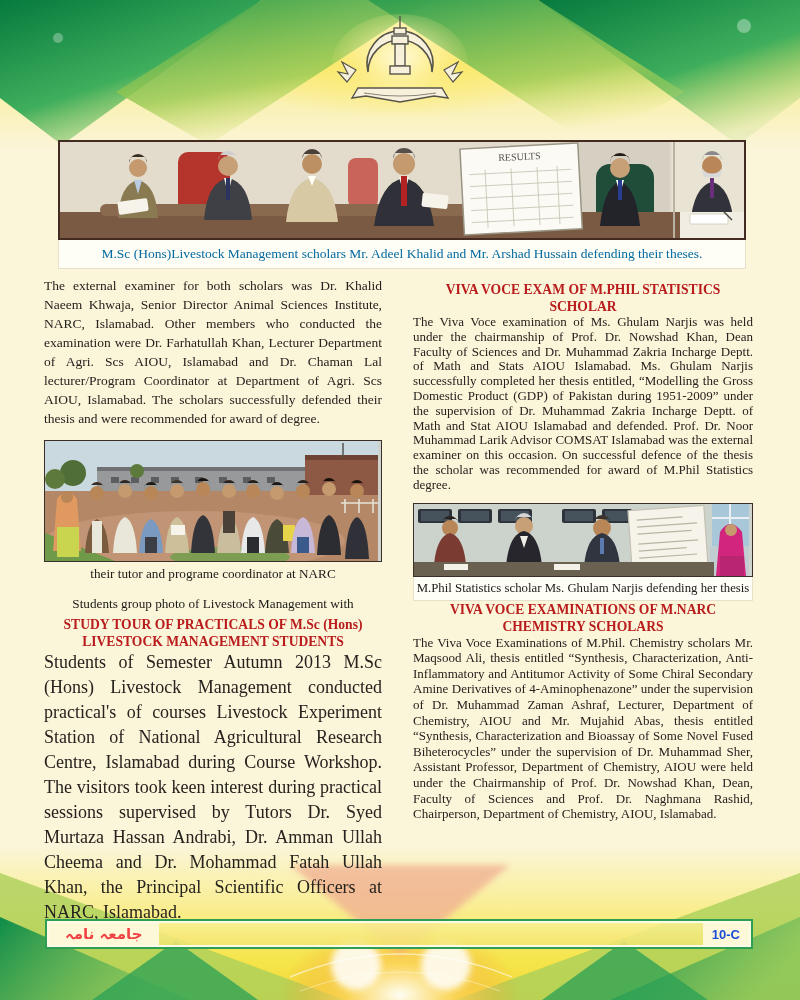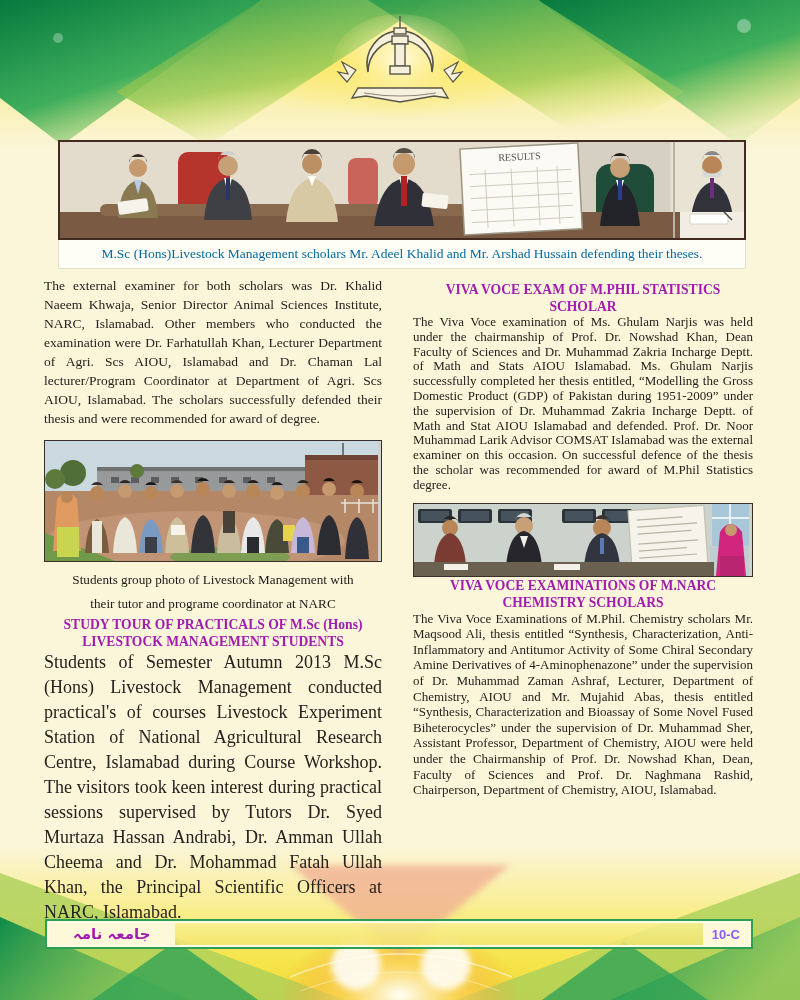--- a/index.html
+++ b/index.html
@@ -23,40 +23,40 @@
     font-size:13.5px;text-align:center;line-height:28px;height:28px;color:#0369a1;}
   
   .col{position:absolute;z-index:2;text-align:justify;}
   .col-left{left:44px;top:276px;width:338px;}
   .col-right{left:413px;top:281px;width:340px;}
   .col p{margin:0;}
   .p-loose{font-size:13.5px;line-height:19px;}
   .p-med{font-size:18px;line-height:25px;}
   .p-tight{font-size:13px;line-height:14.8px;}
   .p-chem{font-size:13px;line-height:15.6px;}
-  h2.story{font-family:"Liberation Serif",serif;font-weight:bold;color:#a21caf;
+  h2.story{font-family:"Liberation Serif",serif;font-weight:bold;color:#b91c1c;
     font-size:13.6px;line-height:17px;text-align:center;margin:0;}
   .inline-photo{margin:0;line-height:0;}
   .inline-photo .ph{border:1.5px solid #3a2f28;background:#cfd3cd;}
   .photo-caption{font-size:13.2px;line-height:24px;text-align:center;color:#1c1a17;}
   .photo-caption-strip{background:#fffef6;border:1px solid #e7e0cb;border-top:none;
     font-size:12.8px;line-height:23px;height:23px;text-align:center;color:#1c1a17;}
   .mt6{margin-top:6px;} .mt10{margin-top:10px;} .mt12{margin-top:12px;}
   .mt14{margin-top:14px;} .mt16{margin-top:16px;} .mt20{margin-top:20px;}
   
   .footer-bar{position:absolute;left:45px;right:47px;top:919px;height:30px;z-index:6;
     background:linear-gradient(180deg, rgba(250,242,150,.85), rgba(243,228,110,.85));
     border:2px solid #2e9e53;box-shadow:inset 0 0 0 2px #fdfbe8;
     display:flex;align-items:center;justify-content:space-between;box-sizing:border-box;}
-  .urdu-box{height:22px;margin-left:2px;background:#fdf8d8;padding:0 24px;
+  .urdu-box{height:22px;margin-left:2px;background:#fdf8d8;padding:0 16px;
     display:flex;align-items:center;font-family:"DejaVu Sans",sans-serif;
-    font-weight:bold;font-size:15px;color:#a21caf;}
+    font-weight:bold;font-size:15px;color:#ef4444;}
   .pagenum-box{height:22px;margin-right:2px;background:#fdf8d8;padding:0 9px;
     display:flex;align-items:center;font-family:"Liberation Sans",sans-serif;
-    font-weight:bold;font-size:13px;color:#8b5cf6;}
+    font-weight:bold;font-size:13px;color:#1d4ed8;}
 </style>
 </head>
 <body>
 
 <div class="page">
 
   <div class="deco deco-top">
     <svg width="800" height="150" viewBox="0 0 800 150">
       <defs>
         <linearGradient id="gTL1" x1="0" y1="0" x2="0.6" y2="1">
@@ -331,22 +331,22 @@
               </g>
             <g>
                 <circle cx="312" cy="50" r="7" fill="#b98757"></circle>
                 <path d="M305,46 a7,7 0 0 1 14,0 l-1,-4 -12,0 z" fill="#1a140e"></path>
                 <path d="M300,118 q2,-38 12,-42 q10,4 12,42 z" fill="#303038"></path>
               </g>
           </g>
         </svg>
       </div>
       <figcaption>
+        <div class="photo-caption">their tutor and programe coordinator at NARC</div>
         <div class="photo-caption mt6">Students group photo of Livestock Management with</div>
-        <div class="photo-caption">their tutor and programe coordinator at NARC</div>
       </figcaption>
     </figure>
 
     <h2 class="story mt14">STUDY TOUR OF PRACTICALS OF M.Sc (Hons) LIVESTOCK MANAGEMENT STUDENTS</h2>
 
     <p class="p-med mt14">Students of Semester Autumn 2013 M.Sc (Hons) Livestock Management conducted practical's of courses Livestock Experiment Station of National Agricultural Research Centre, Islamabad during Course Workshop. The visitors took keen interest during practical sessions supervised by Tutors Dr. Syed Murtaza Hassan Andrabi, Dr. Amman Ullah Cheema and Dr. Mohammad Fatah Ullah Khan, the Principal Scientific Officers at NARC, Islamabad.</p>
   </div>
 
   <div class="col col-right">
     <h2 class="story">VIVA VOCE EXAM OF M.PHIL STATISTICS SCHOLAR</h2>
@@ -416,20 +416,21 @@
             <path d="M306,28 q10,-16 22,0 l4,44 -30,0 z" fill="#d2267e"></path>
             <circle cx="317" cy="26" r="6" fill="#c79a6e"></circle>
             <rect x="306" y="52" width="24" height="20" fill="#b92570"></rect>
           </g>
 
           <rect x="0" y="58" width="300" height="14" fill="#6b6150"></rect>
           <rect x="30" y="60" width="24" height="6" fill="#f4f1e8"></rect>
             <rect x="140" y="60" width="26" height="6" fill="#f4f1e8"></rect>
         </svg>
       </div>
+      <figcaption class="photo-caption-strip">M.Phil Statistics scholar Ms. Ghulam Narjis  defending her thesis</figcaption>
     </figure>
 
     <h2 class="story mt20">VIVA VOCE EXAMINATIONS OF M.NARC CHEMISTRY SCHOLARS</h2>
 
     <p class="p-chem mt12">The Viva Voce Examinations of M.Phil. Chemistry scholars Mr. Maqsood Ali, thesis entitled “Synthesis, Characterization, Anti-Inflammatory and Antitumor Activity of Some Chiral Secondary Amine Derivatives of 4-Aminophenazone” under the supervision of Dr. Muhammad Zaman Ashraf, Lecturer, Department of Chemistry, AIOU and Mr. Mujahid Abas, thesis entitled “Synthesis, Characterization and Bioassay of Some Novel Fused Biheterocycles” under the supervision of Dr. Muhammad Sher, Assistant Professor, Department of Chemistry, AIOU were held under the Chairmanship of Prof. Dr. Nowshad Khan, Dean, Faculty of Sciences and Prof. Dr. Naghmana Rashid, Chairperson, Department of Chemistry, AIOU, Islamabad.</p>
   </div>
 
   <div class="footer-bar">
     <span class="urdu-box">جامعہ نامہ</span>
     <span class="pagenum-box">10-C</span>

